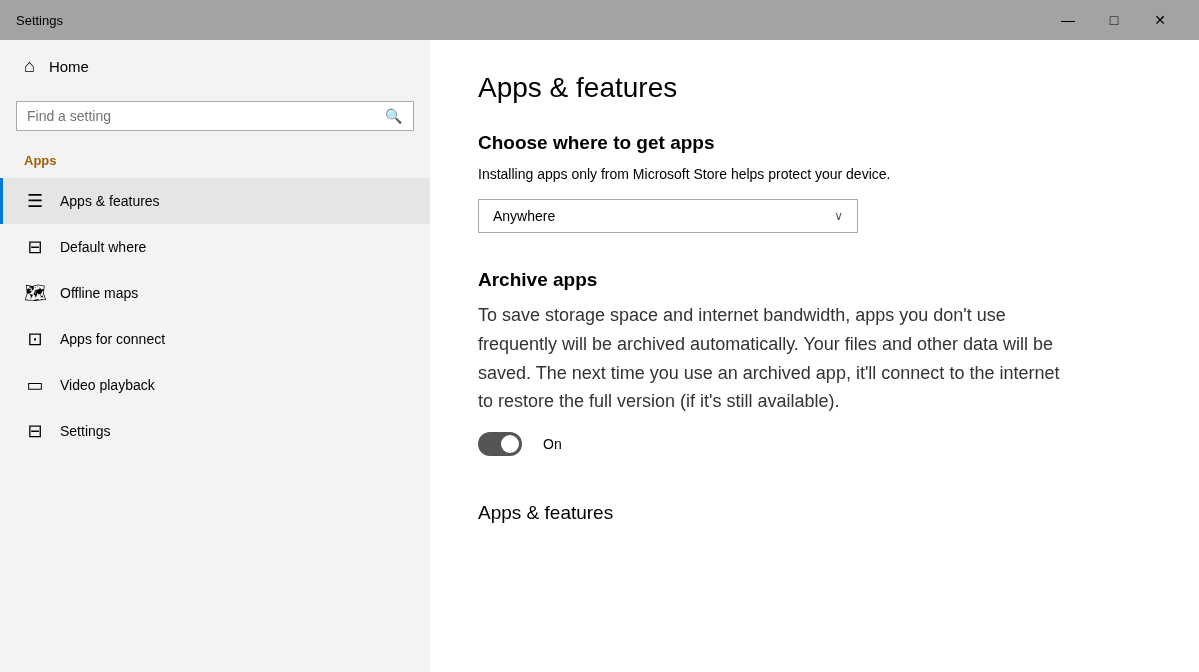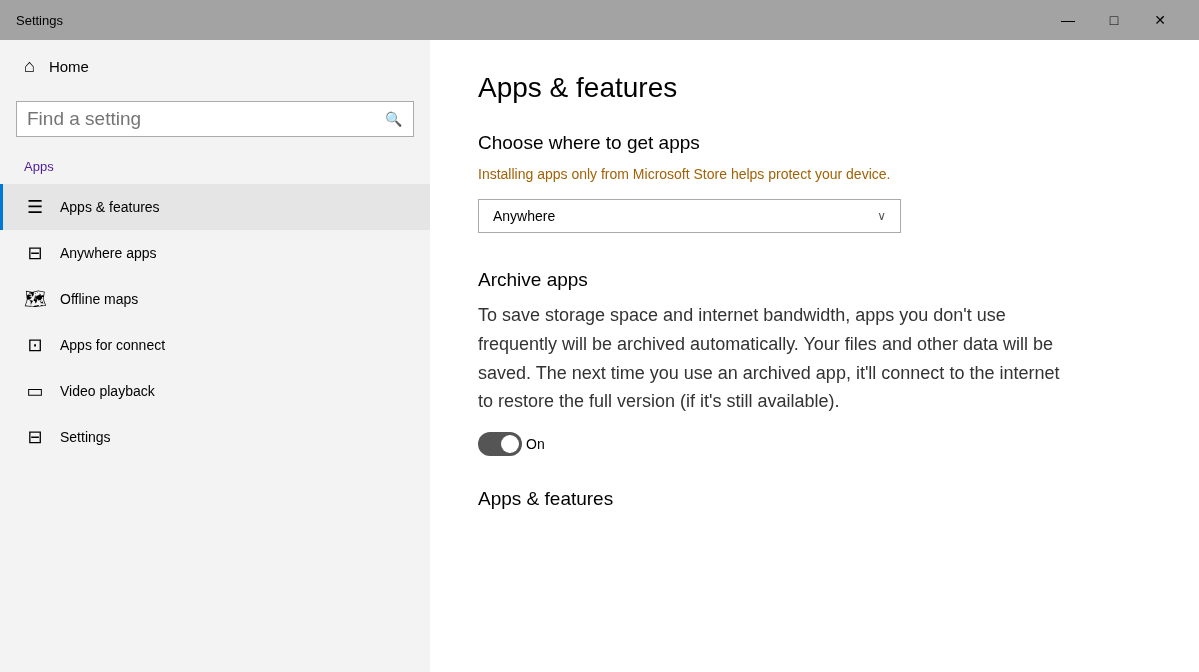--- a/index.html
+++ b/index.html
@@ -72,34 +72,34 @@
       display: flex;
       align-items: center;
       border: 1px solid #aaa;
       background: #fff;
       padding: 6px 10px;
       gap: 8px;
     }
     .search-box input {
       border: none;
       outline: none;
-      font-size: 19px;
+      font-size: 14px;
       font-family: 'Segoe UI', sans-serif;
       background: transparent;
       flex: 1;
       color: #6d28d9;
     }
     .search-icon-char {
       font-size: 14px;
       color: #555;
     }
     .sidebar-section-title {
       font-size: 13px;
-      font-weight: 400;
-      color: #4c1d95;
+      font-weight: 700;
+      color: #a16207;
       padding: 6px 24px 10px 24px;
     }
     .sidebar-nav-item {
       display: flex;
       align-items: center;
       gap: 14px;
       padding: 12px 24px;
       font-size: 14px;
       color: #000;
       cursor: pointer;
@@ -130,63 +130,63 @@
       overflow-y: auto;
     }
     .page-title {
       font-size: 28px;
       font-weight: 300;
       color: #000;
       margin-bottom: 28px;
     }
     .section-heading {
       font-size: 19px;
-      font-weight: 400;
+      font-weight: 700;
       color: #000;
       margin-bottom: 10px;
     }
     .section-desc {
       font-size: 14px;
-      color: #a16207;
+      color: #000000;
       margin-bottom: 14px;
       line-height: 1.5;
     }
     .dropdown-container {
       margin-bottom: 36px;
     }
     .dropdown-select {
       display: flex;
       align-items: center;
       justify-content: space-between;
       border: 1px solid #aaa;
       padding: 8px 14px;
       font-size: 14px;
       background: #fff;
       cursor: pointer;
-      width: 423px;
+      width: 380px;
       color: #000;
     }
     .chevron {
       font-size: 12px;
       color: #555;
     }
     .archive-section {
-      margin-bottom: 32px;
+      margin-bottom: 46px;
     }
     .archive-desc {
       font-size: 18px;
       color: #333;
       line-height: 1.6;
       margin-bottom: 16px;
       max-width: 600px;
     }
     .toggle-row {
       display: flex;
       align-items: center;
-      gap: 4px;
+      gap: 21px;
       margin-bottom: 32px;
     }
     .toggle {
       width: 44px;
       height: 24px;
       background: #555;
       border-radius: 12px;
       position: relative;
       cursor: pointer;
       flex-shrink: 0;
@@ -240,21 +240,21 @@
 
     <div class="sidebar-section-title">Apps</div>
 
     <div class="sidebar-nav-item active">
       <span class="nav-icon">☰</span>
       <span>Apps &amp; features</span>
     </div>
 
     <div class="sidebar-nav-item">
       <span class="nav-icon">⊟</span>
-      <span>Anywhere apps</span>
+      <span>Default where</span>
     </div>
 
     <div class="sidebar-nav-item">
       <span class="nav-icon">🗺</span>
       <span>Offline maps</span>
     </div>
 
     <div class="sidebar-nav-item">
       <span class="nav-icon">⊡</span>
       <span>Apps for connect</span>

